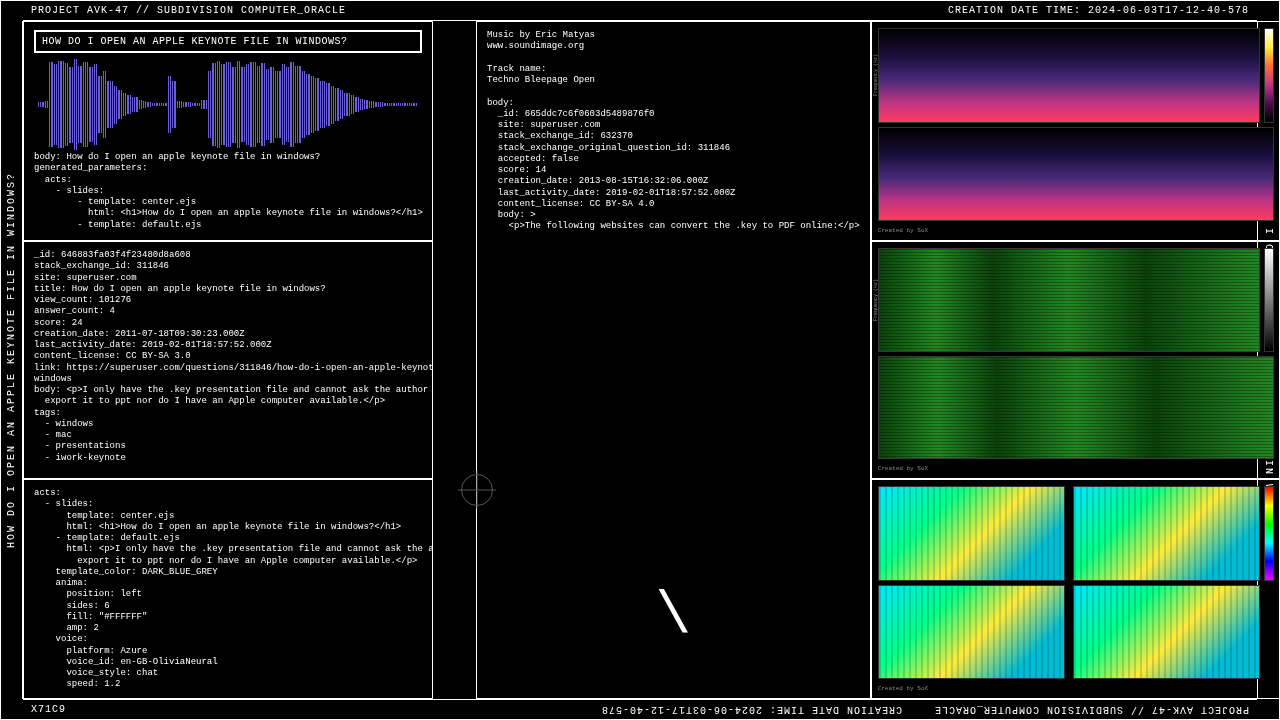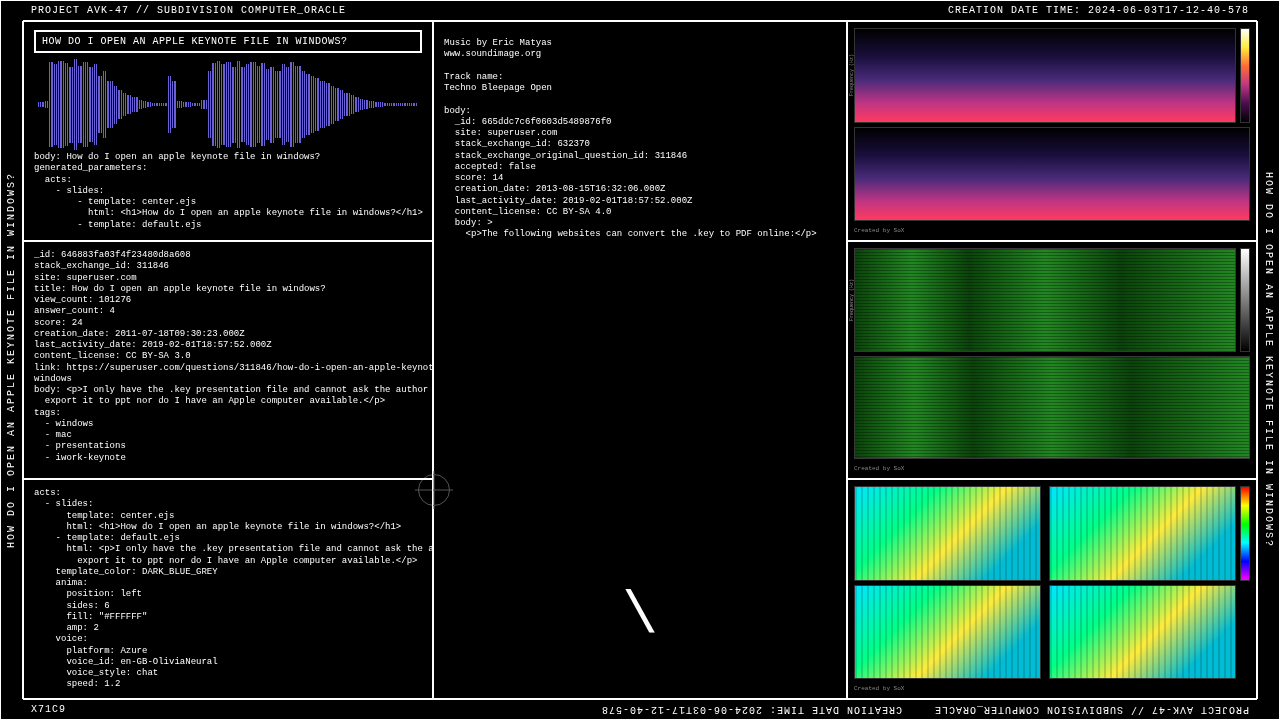--- a/index.html
+++ b/index.html
@@ -95,21 +95,22 @@
     white-space: pre;
     font-size: 9px;
     line-height: 1.25;
   }
   
   .center-cell {
     grid-column: 2;
     grid-row: 1 / span 3;
     border: 0.5px solid #fff;
     position: relative;
-    padding: 16px 10px;
+    padding: 8px 10px;
+    margin-left: 43px;
   }
   .center-top-text {
     font-size: 9px;
     line-height: 1.25;
     white-space: pre;
   }
   .big-title {
     position: absolute;
     top: 50%; left: 50%;
     transform: translate(-50%, -50%);

